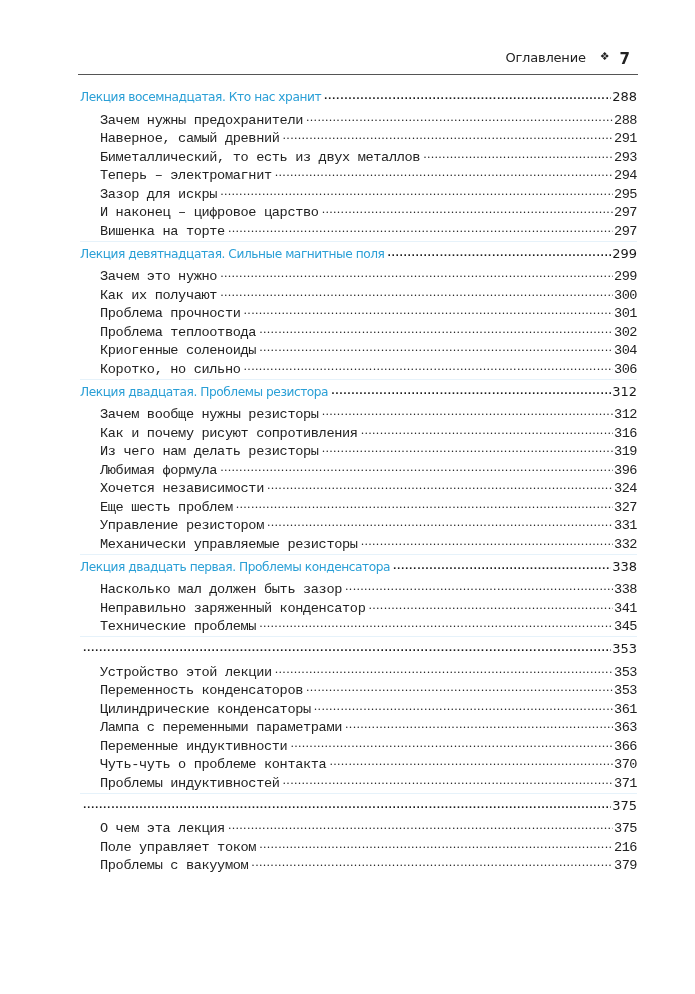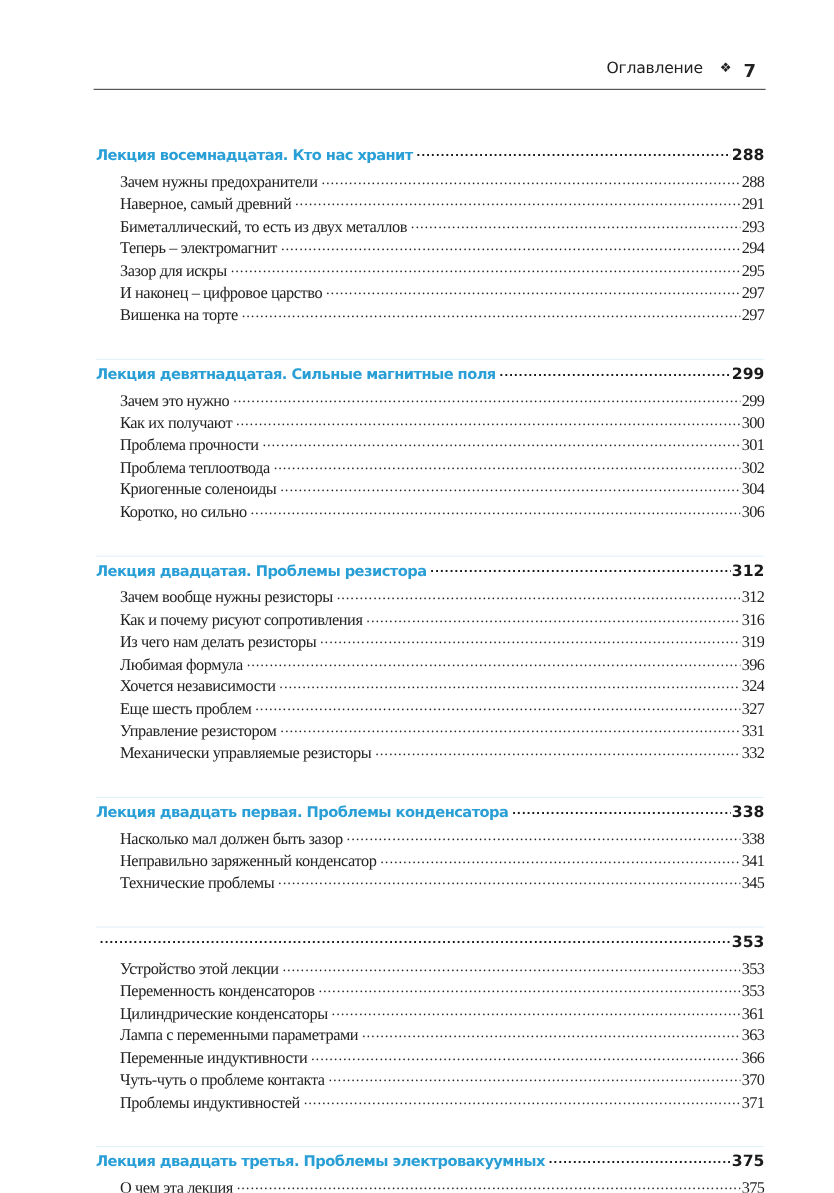--- a/index.html
+++ b/index.html
@@ -19,27 +19,27 @@
   .section + .section { margin-top: 6px; }
   .section + .section::before {
     content: ""; position: absolute; left: 0; right: 0; top: -5px; height: 1px;
     background: #e6f2fa;
   }
   .row {
     display: flex; align-items: baseline; white-space: nowrap; overflow: hidden;
   }
   .chapter {
     height: 21px; font-family: "DejaVu Sans", sans-serif; font-size: 12.2px;
-    font-weight: bold; color: #2a9fd6; letter-spacing: -0.45px; margin-top: 32px;
+    font-weight: normal; color: #2a9fd6; letter-spacing: -0.45px;
   }
   .chapter .num { color: #1a1a1a; font-size: 13px; letter-spacing: 0; }
   .chapter .dots { color: #1a1a1a; }
   .entry {
     height: 18.5px; padding-left: 20px;
-    font-family: Liberation Serif, serif; font-size: 13.6px; color: #222;
+    font-family: Liberation Mono, monospace; font-size: 13.6px; color: #222;
     letter-spacing: -0.35px;
   }
   .entry .num { letter-spacing: -0.5px; }
   .dots {
     flex: 1 1 auto; overflow: hidden; margin: 0 1px 0 3px;
     position: relative; height: 1em;
   }
   .dots::after {
     content: "................................................................................................................................................................................................................................";
     position: absolute; left: 0; bottom: 0; letter-spacing: 0.4px; font-weight: normal;
@@ -242,21 +242,20 @@
         <span class="num">370</span>
       </div>
       <div class="row entry">
         <span class="label">Проблемы индуктивностей</span>
         <span class="dots"></span>
         <span class="num">371</span>
       </div>
     </div>
     <div class="section">
       <div class="row chapter">
-        <span class="label">Лекция двадцать третья. Проблемы электровакуумных</span>
         <span class="dots"></span>
         <span class="num">375</span>
       </div>
       <div class="row entry">
         <span class="label">О чем эта лекция</span>
         <span class="dots"></span>
         <span class="num">375</span>
       </div>
       <div class="row entry">
         <span class="label">Поле управляет током</span>

